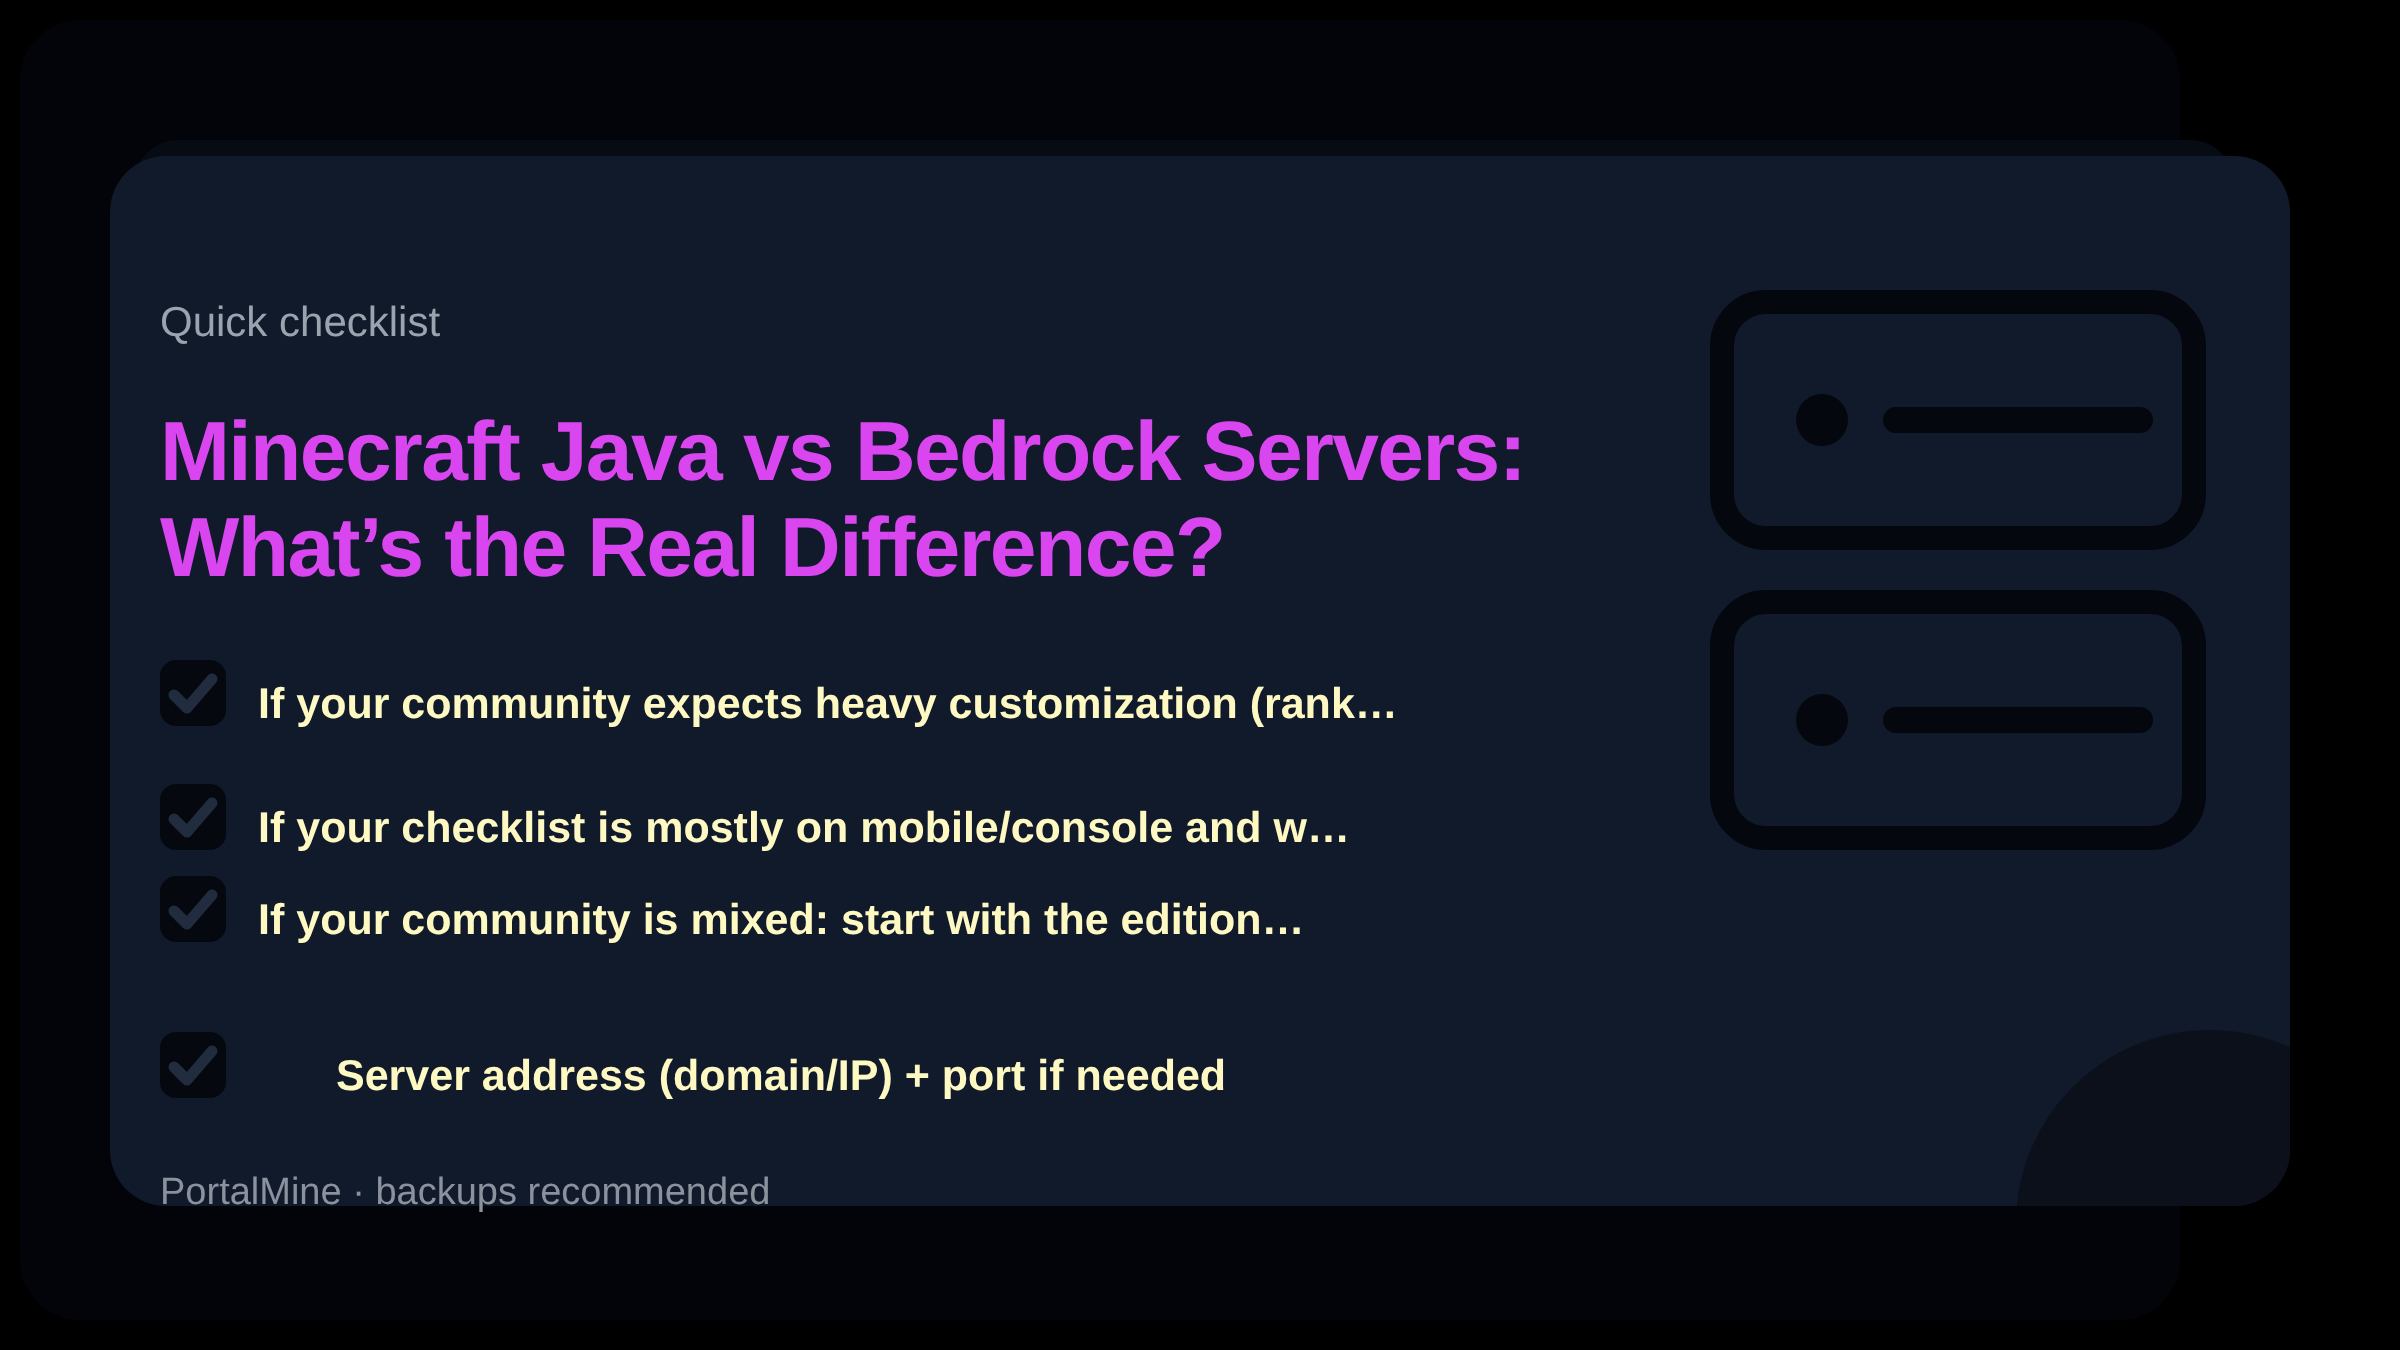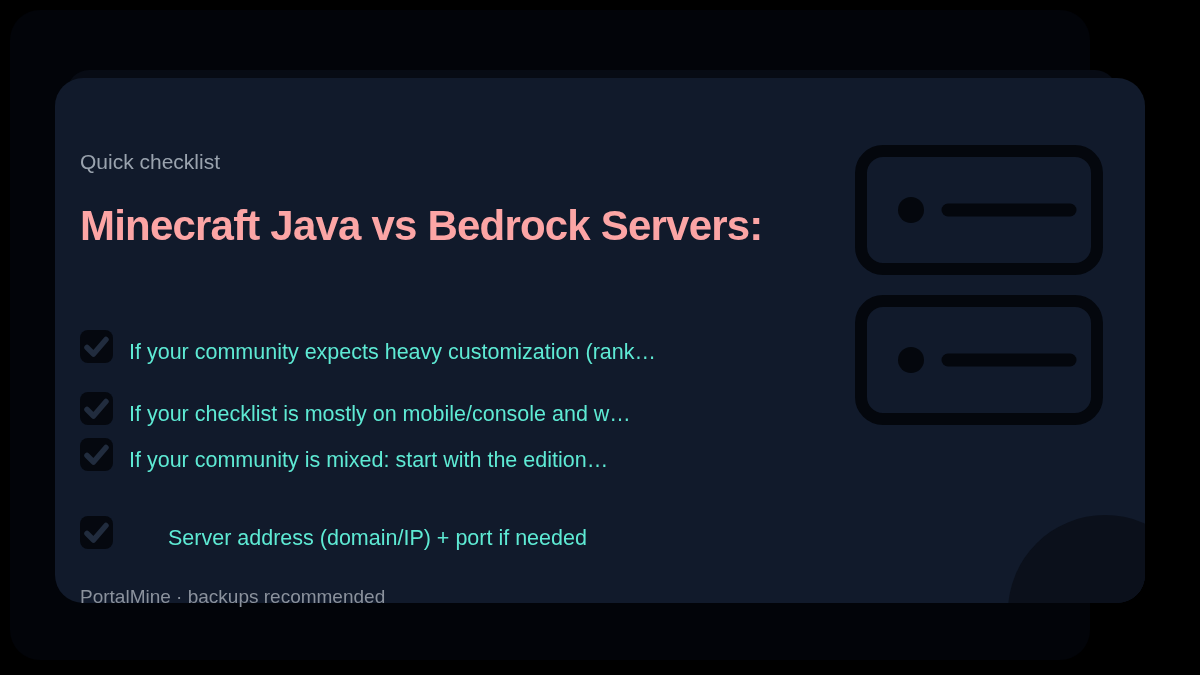--- a/index.html
+++ b/index.html
@@ -36,42 +36,42 @@
   }
   .eyebrow {
     position: absolute; left: 25px; top: 72px;
     font-size: 21px; font-weight: 400;
     color: #9aa3ae;
   }
   .title {
     position: absolute; left: 25px; top: 124px;
     font-size: 42px; font-weight: 700;
     line-height: 48px; letter-spacing: -0.8px;
-    color: #fca5a5;
+    color: #d946ef;
   }
   .check-row {
     position: absolute; left: 25px;
     display: flex; align-items: flex-start;
     width: 720px;
   }
   .row-0 { top: 252px; }
   .row-1 { top: 314px; }
   .row-2 { top: 360px; }
   .row-3 { top: 438px; gap: 39px; }
   .checkbox {
     width: 33px; height: 33px; flex: 0 0 33px;
     background: #05080f; border-radius: 8px;
     display: flex; align-items: center; justify-content: center;
   }
   .checkbox svg { display: block; }
   .check-label {
     margin-left: 16px; margin-top: 6px;
-    font-size: 21.5px; font-weight: 400;
+    font-size: 21.5px; font-weight: 700;
     line-height: 33px;
-    color: #5eead4;
+    color: #fef9c3;
     white-space: nowrap;
   }
   .footer {
     position: absolute; left: 80px; top: 586px;
     font-size: 19px; font-weight: 400;
     color: #8b929d;
     z-index: 5;
     text-align: right;
   }
   .server-icon {
@@ -95,20 +95,21 @@
     <line x1="93" y1="65" x2="215" y2="65" stroke="#04070d" stroke-width="13" stroke-linecap="round"></line>
     <rect x="6" y="156" width="236" height="118" rx="22" stroke="#04070d" stroke-width="12"></rect>
     <circle cx="56" cy="215" r="13" fill="#04070d"></circle>
     <line x1="93" y1="215" x2="215" y2="215" stroke="#04070d" stroke-width="13" stroke-linecap="round"></line>
   </svg>
 
   <div class="eyebrow">Quick checklist</div>
 
   <div class="title">
     <div>Minecraft Java vs Bedrock Servers:</div>
+    <div>What’s the Real Difference?</div>
   </div>
 
   <div class="check-row row-0">
     <span class="checkbox">
       <svg width="33" height="33" viewBox="0 0 33 33" fill="none">
         <polyline points="7,17.5 13.5,24 26,9.5" stroke="#212c3e" stroke-width="5.5" stroke-linecap="round" stroke-linejoin="round"></polyline>
       </svg>
     </span>
     <span class="check-label">If your community expects heavy customization (rank…</span>
   </div>

